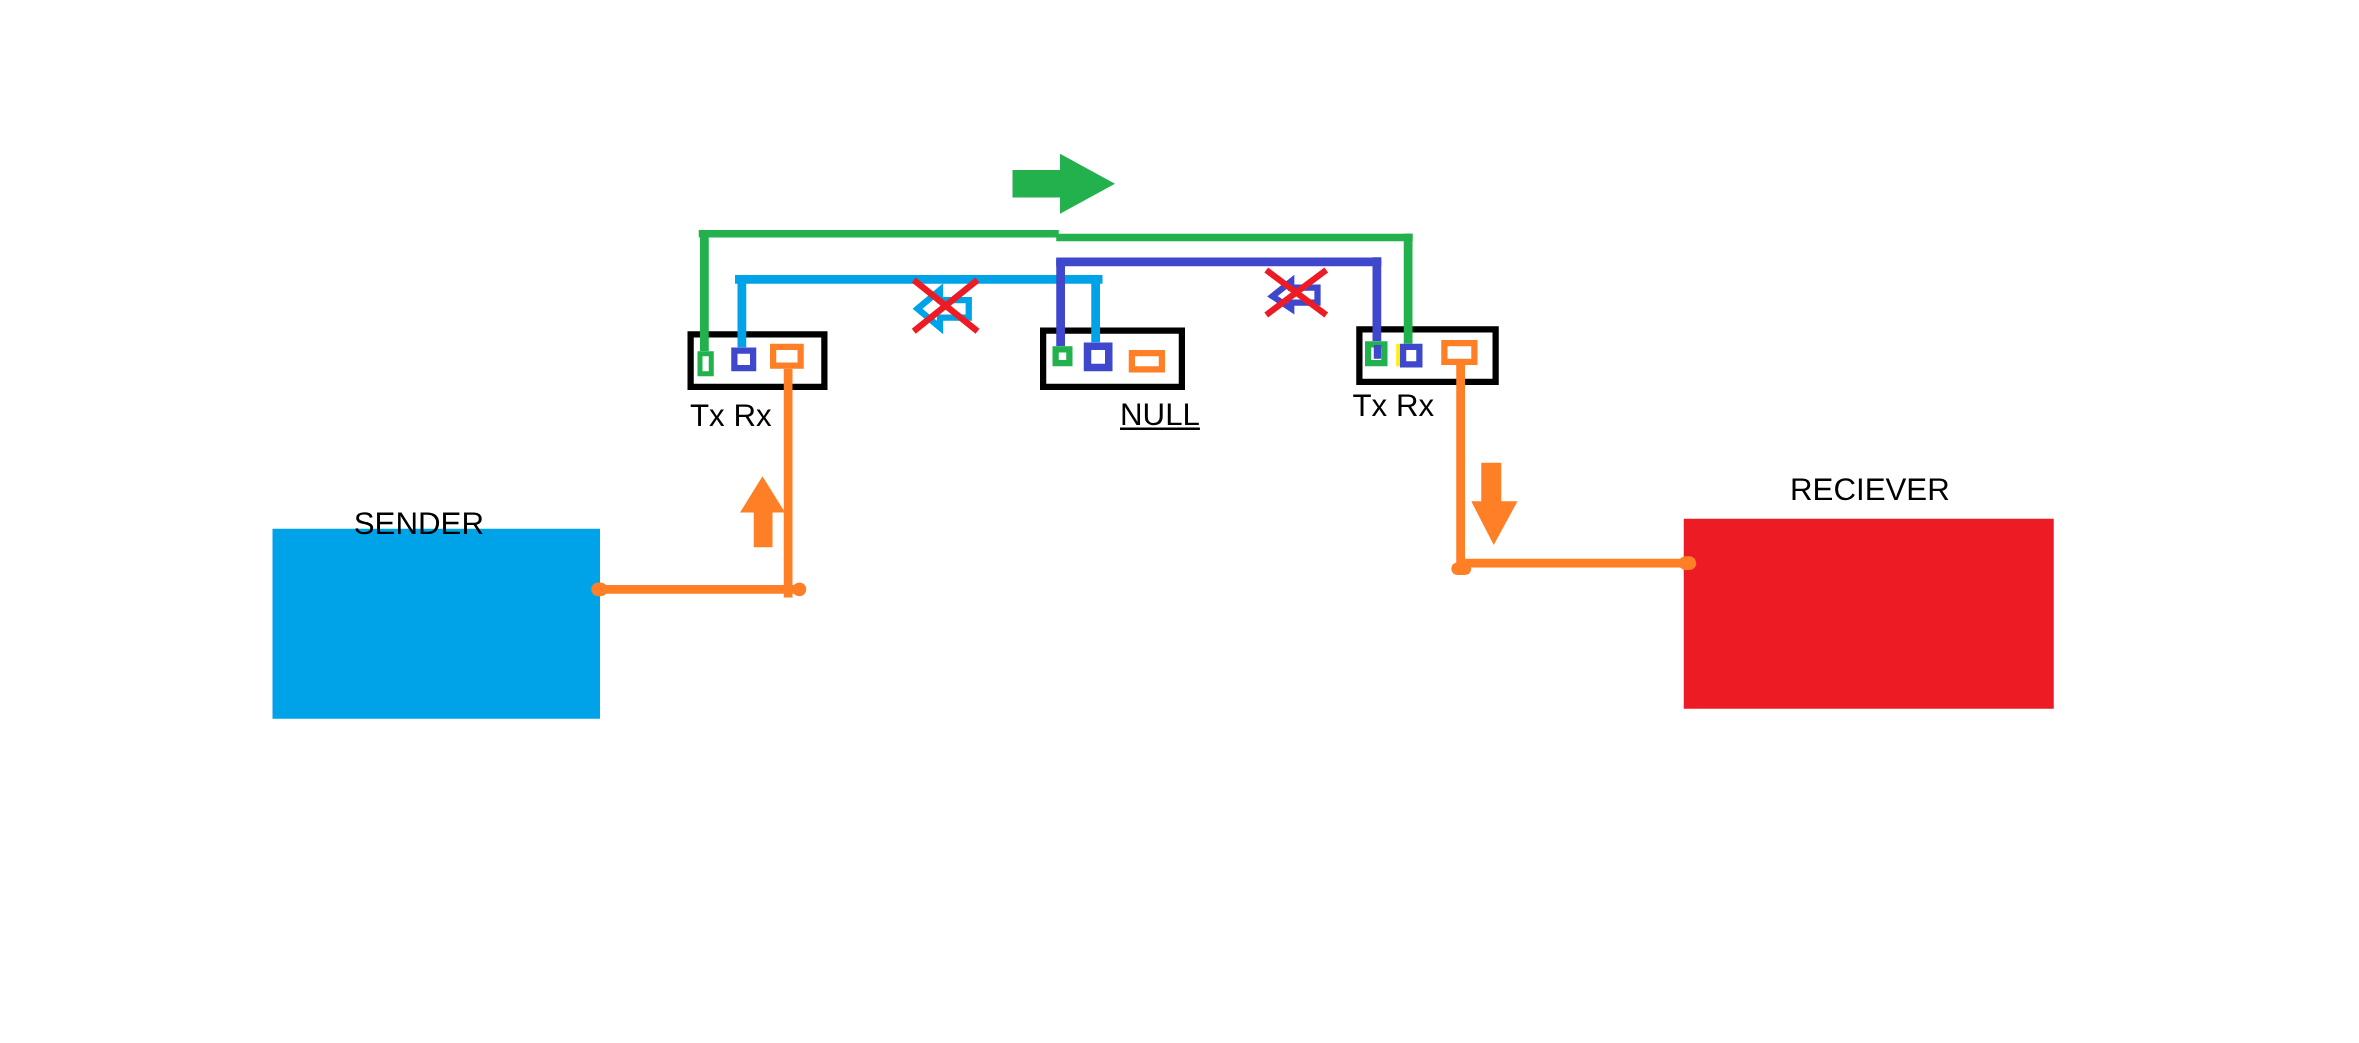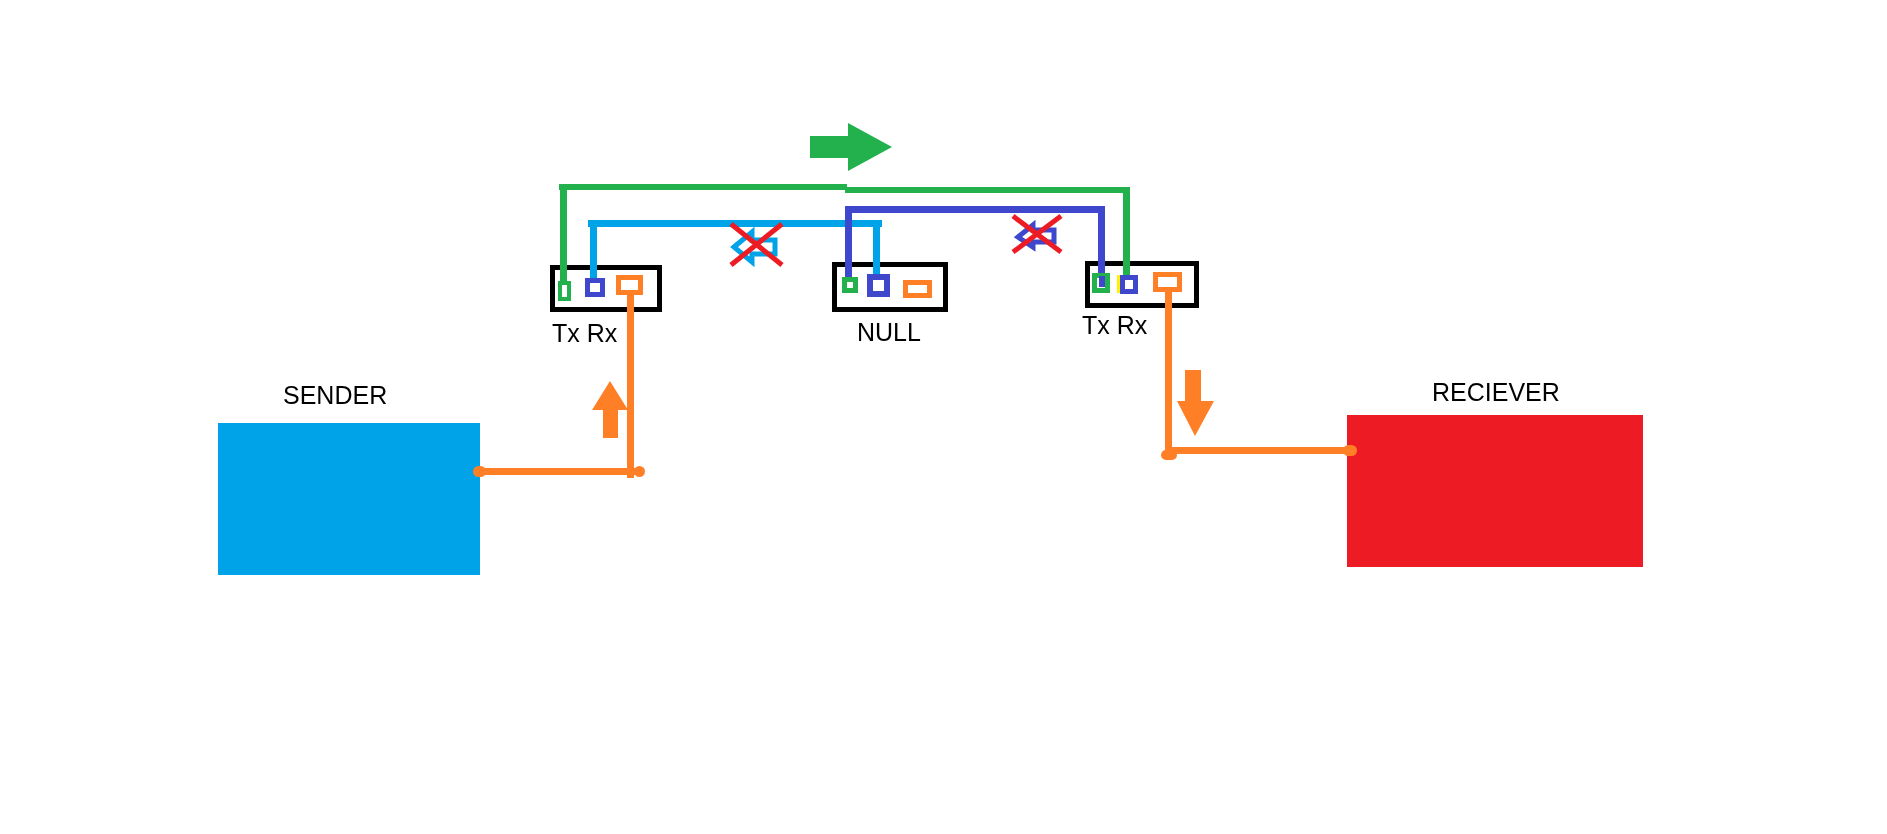--- a/index.html
+++ b/index.html
@@ -22,31 +22,31 @@
   .bg-red{background:var(--red);} .bg-yellow{background:var(--yellow);}
   .bd-green{border:4px solid var(--green);} .bd-green5{border:5px solid var(--green);}
   .bd-indigo5{border:5px solid var(--indigo);} .bd-indigo6{border:6px solid var(--indigo);}
   .bd-orange5{border:5px solid var(--orange);}
 </style>
 </head>
 <body>
 
 <div class="canvas">
 
-  <div class="label" style="left:283px;top:382px;">SENDER</div>
+  <div class="label" style="left:283px;top:406px;">SENDER</div>
   <div class="endpoint bg-lblue" style="left:218px;top:423px;width:262px;height:152px;"></div>
 
   <div class="label" style="left:1432px;top:379px;">RECIEVER</div>
   <div class="endpoint bg-red" style="left:1347px;top:415px;width:296px;height:152px;"></div>
 
   <div class="device" style="left:550px;top:265px;width:112px;height:47px;"></div>
   <div class="label" style="left:552px;top:320px;">Tx Rx</div>
 
   <div class="device" style="left:832px;top:262px;width:116px;height:50px;"></div>
-  <div class="label" style="left:857px;top:319px;">NULL</div>
+  <div class="label" style="left:896px;top:319px;text-decoration:underline;">NULL</div>
 
   <div class="device" style="left:1085px;top:261px;width:114px;height:47px;"></div>
   <div class="label" style="left:1082px;top:312px;">Tx Rx</div>
 
   <div class="wire bg-green" style="left:560px;top:186px;width:7px;height:114px;"></div>
   <div class="wire bg-green" style="left:559px;top:184px;width:288px;height:6px;"></div>
   <div class="wire bg-green" style="left:845px;top:187px;width:285px;height:6px;"></div>
   <div class="wire bg-green" style="left:1123px;top:187px;width:7px;height:96px;"></div>
 
   <div class="wire bg-lblue" style="left:590px;top:220px;width:7px;height:60px;"></div>

